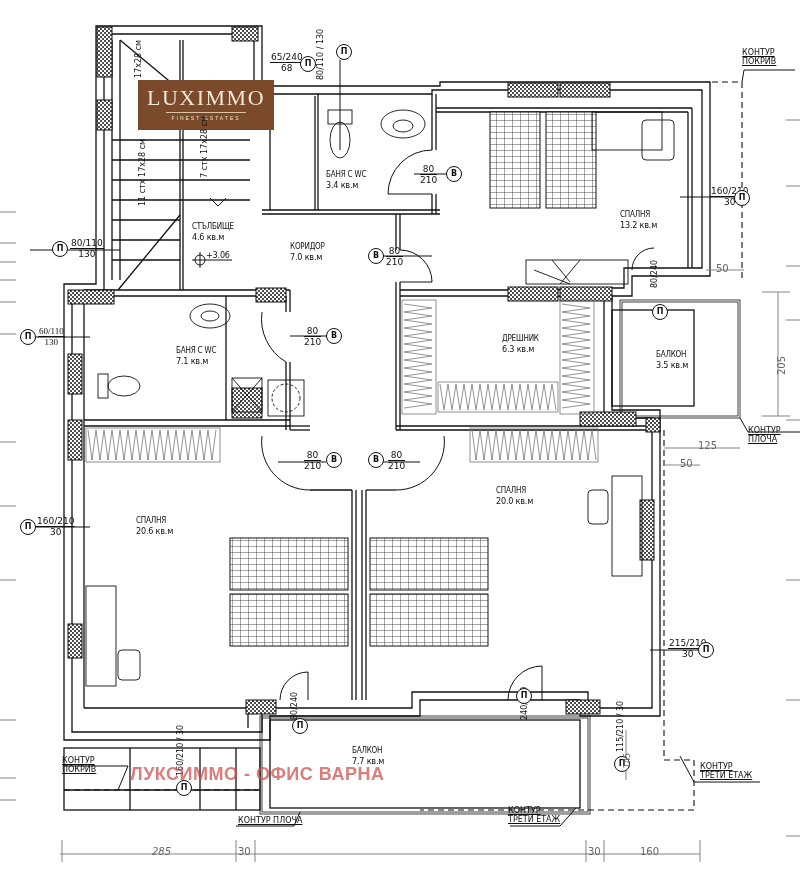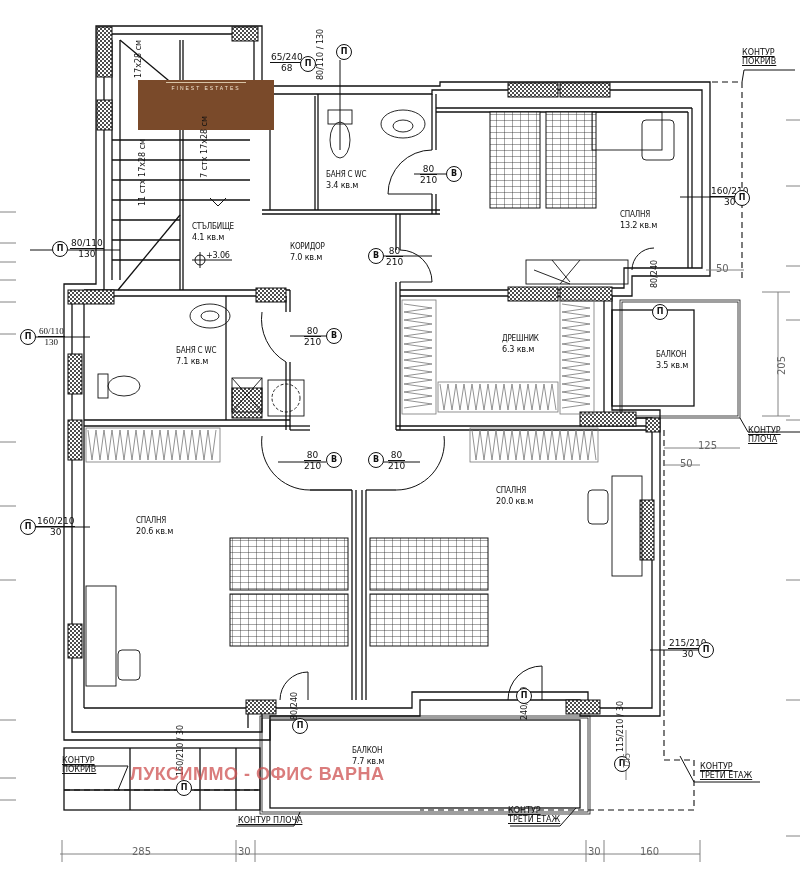--- a/index.html
+++ b/index.html
@@ -266,35 +266,36 @@
 
   <g stroke="#111" fill="none" stroke-width="1">
     <path d="M210 198 L218 206 L226 198"></path>
     <circle cx="200" cy="260" r="5"></circle>
     <line x1="192" y1="260" x2="232" y2="260"></line>
     <line x1="200" y1="252" x2="200" y2="268"></line>
   </g>
 </svg>
 
 <div id="logo">
+  <div class="brand">LUXIMMO</div>
   <div class="rule"></div>
   <div class="tag">FINEST ESTATES</div>
 </div>
 
 <div class="lbl" style="left:326px;top:170px;">
   <div class="room-name">баня с WC</div>
   <div class="room-area">3.4 кв.м</div>
 </div>
 <div class="lbl" style="left:620px;top:210px;">
   <div class="room-name">спалня</div>
   <div class="room-area">13.2 кв.м</div>
 </div>
 <div class="lbl" style="left:192px;top:222px;">
   <div class="room-name">стълбище</div>
-  <div class="room-area">4.1 кв.м</div>
+  <div class="room-area">4.6 кв.м</div>
 </div>
 <div class="lbl" style="left:290px;top:242px;">
   <div class="room-name">коридор</div>
   <div class="room-area">7.0 кв.м</div>
 </div>
 <div class="lbl" style="left:176px;top:346px;">
   <div class="room-name">баня с WC</div>
   <div class="room-area">7.1 кв.м</div>
 </div>
 <div class="lbl" style="left:502px;top:334px;">
@@ -414,21 +415,21 @@
 <div class="vtext" style="left:290px;top:720px;">80/240</div>
 <div class="marker" style="left:292px;top:718px;">П</div>
 
 <div class="note" style="left:742px;top:48px;width:56px;">контур покрив</div>
 <div class="note" style="left:748px;top:426px;width:60px;">контур плоча</div>
 <div class="note" style="left:700px;top:762px;width:56px;">контур трети етаж</div>
 <div class="note" style="left:62px;top:756px;width:54px;">контур покрив</div>
 <div class="note" style="left:238px;top:816px;">контур плоча</div>
 <div class="note" style="left:508px;top:806px;width:60px;">контур трети етаж</div>
 
-<div class="dim" style="left:132px;top:846px;">285</div>
+<div class="dim" style="left:152px;top:846px;font-style:italic;">285</div>
 <div class="dim" style="left:238px;top:846px;">30</div>
 <div class="dim" style="left:410px;top:846px;margin-top:30px;">535</div>
 <div class="dim" style="left:588px;top:846px;">30</div>
 <div class="dim" style="left:640px;top:846px;">160</div>
 <div class="dim" style="left:772px;top:360px;transform:rotate(-90deg);">205</div>
 <div class="dim" style="left:680px;top:458px;">50</div>
 <div class="dim" style="left:698px;top:440px;">125</div>
 <div class="dim" style="left:716px;top:263px;">50</div>
 <div class="dim" style="left:620px;top:756px;transform:rotate(-90deg);font-size:8px;">145</div>
 

